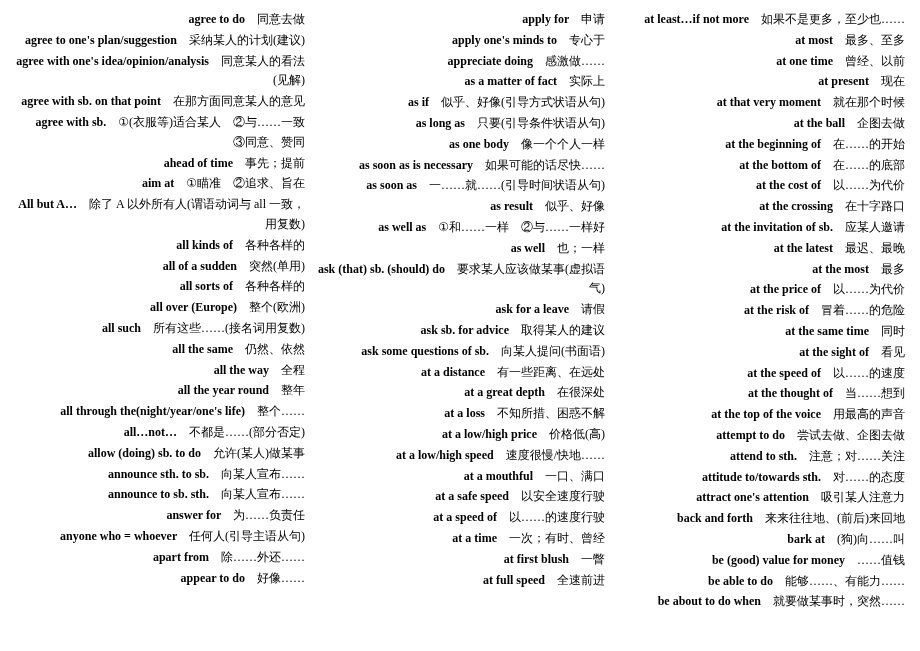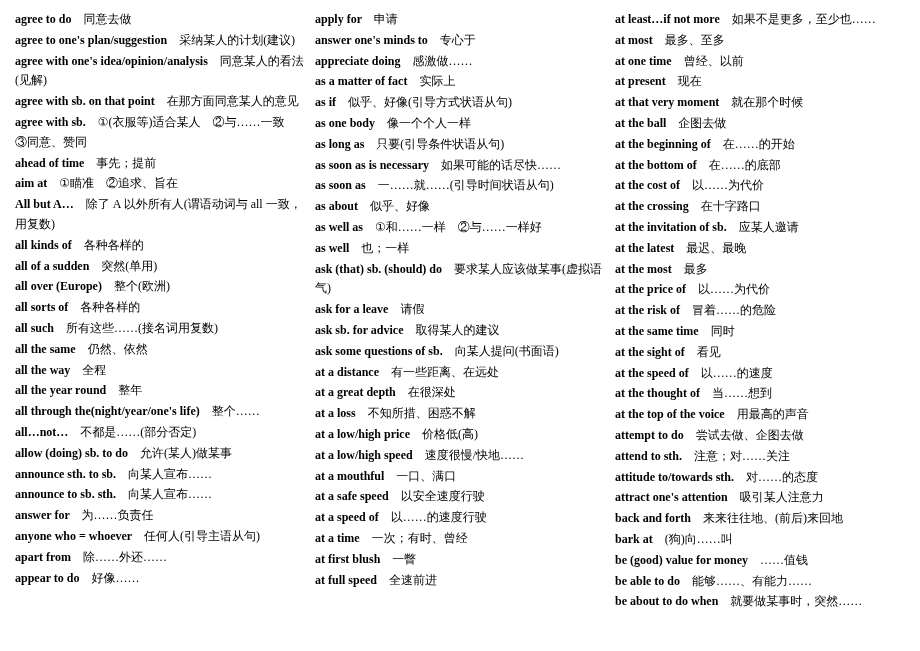--- a/index.html
+++ b/index.html
@@ -17,20 +17,21 @@
       padding: 10px 15px;
     }
     .columns-container {
       display: flex;
       gap: 10px;
       width: 100%;
     }
     .column {
       flex: 1;
       line-height: 1.65;
+      text-align: right;
     }
     .entry {
       margin-bottom: 1px;
     }
     .en {
       font-weight: bold;
       font-family: "Times New Roman", serif;
     }
     .cn {
       font-family: "SimSun", "宋体", serif;
@@ -44,47 +45,47 @@
       <div class="entry"><span class="en">agree to do　</span><span class="cn">同意去做</span></div>
       <div class="entry"><span class="en">agree to one's plan/suggestion　</span><span class="cn">采纳某人的计划(建议)</span></div>
       <div class="entry"><span class="en">agree with one's idea/opinion/analysis　</span><span class="cn">同意某人的看法(见解)</span></div>
       <div class="entry"><span class="en">agree with sb. on that point　</span><span class="cn">在那方面同意某人的意见</span></div>
       <div class="entry"><span class="en">agree with sb.　</span><span class="cn">①(衣服等)适合某人　②与……一致　③同意、赞同</span></div>
       <div class="entry"><span class="en">ahead of time　</span><span class="cn">事先；提前</span></div>
       <div class="entry"><span class="en">aim at　</span><span class="cn">①瞄准　②追求、旨在</span></div>
       <div class="entry"><span class="en">All but A…　</span><span class="cn">除了 A 以外所有人(谓语动词与 all 一致，用复数)</span></div>
       <div class="entry"><span class="en">all kinds of　</span><span class="cn">各种各样的</span></div>
       <div class="entry"><span class="en">all of a sudden　</span><span class="cn">突然(单用)</span></div>
+      <div class="entry"><span class="en">all sorts of　</span><span class="cn">各种各样的</span></div>
       <div class="entry"><span class="en">all over (Europe)　</span><span class="cn">整个(欧洲)</span></div>
-      <div class="entry"><span class="en">all sorts of　</span><span class="cn">各种各样的</span></div>
       <div class="entry"><span class="en">all such　</span><span class="cn">所有这些……(接名词用复数)</span></div>
       <div class="entry"><span class="en">all the same　</span><span class="cn">仍然、依然</span></div>
       <div class="entry"><span class="en">all the way　</span><span class="cn">全程</span></div>
       <div class="entry"><span class="en">all the year round　</span><span class="cn">整年</span></div>
       <div class="entry"><span class="en">all through the(night/year/one's life)　</span><span class="cn">整个……</span></div>
       <div class="entry"><span class="en">all…not…　</span><span class="cn">不都是……(部分否定)</span></div>
       <div class="entry"><span class="en">allow (doing) sb. to do　</span><span class="cn">允许(某人)做某事</span></div>
       <div class="entry"><span class="en">announce sth. to sb.　</span><span class="cn">向某人宣布……</span></div>
       <div class="entry"><span class="en">announce to sb. sth.　</span><span class="cn">向某人宣布……</span></div>
       <div class="entry"><span class="en">answer for　</span><span class="cn">为……负责任</span></div>
       <div class="entry"><span class="en">anyone who = whoever　</span><span class="cn">任何人(引导主语从句)</span></div>
       <div class="entry"><span class="en">apart from　</span><span class="cn">除……外还……</span></div>
       <div class="entry"><span class="en">appear to do　</span><span class="cn">好像……</span></div>
     </div>
     <div class="column">
       <div class="entry"><span class="en">apply for　</span><span class="cn">申请</span></div>
-      <div class="entry"><span class="en">answer one's minds to　</span><span class="cn">专心于</span></div>
+      <div class="entry"><span class="en">apply one's minds to　</span><span class="cn">专心于</span></div>
       <div class="entry"><span class="en">appreciate doing　</span><span class="cn">感激做……</span></div>
       <div class="entry"><span class="en">as a matter of fact　</span><span class="cn">实际上</span></div>
       <div class="entry"><span class="en">as if　</span><span class="cn">似乎、好像(引导方式状语从句)</span></div>
+      <div class="entry"><span class="en">as long as　</span><span class="cn">只要(引导条件状语从句)</span></div>
       <div class="entry"><span class="en">as one body　</span><span class="cn">像一个个人一样</span></div>
-      <div class="entry"><span class="en">as long as　</span><span class="cn">只要(引导条件状语从句)</span></div>
       <div class="entry"><span class="en">as soon as is necessary　</span><span class="cn">如果可能的话尽快……</span></div>
       <div class="entry"><span class="en">as soon as　</span><span class="cn">一……就……(引导时间状语从句)</span></div>
-      <div class="entry"><span class="en">as about　</span><span class="cn">似乎、好像</span></div>
+      <div class="entry"><span class="en">as result　</span><span class="cn">似乎、好像</span></div>
       <div class="entry"><span class="en">as well as　</span><span class="cn">①和……一样　②与……一样好</span></div>
       <div class="entry"><span class="en">as well　</span><span class="cn">也；一样</span></div>
       <div class="entry"><span class="en">ask (that) sb. (should) do　</span><span class="cn">要求某人应该做某事(虚拟语气)</span></div>
       <div class="entry"><span class="en">ask for a leave　</span><span class="cn">请假</span></div>
       <div class="entry"><span class="en">ask sb. for advice　</span><span class="cn">取得某人的建议</span></div>
       <div class="entry"><span class="en">ask some questions of sb.　</span><span class="cn">向某人提问(书面语)</span></div>
       <div class="entry"><span class="en">at a distance　</span><span class="cn">有一些距离、在远处</span></div>
       <div class="entry"><span class="en">at a great depth　</span><span class="cn">在很深处</span></div>
       <div class="entry"><span class="en">at a loss　</span><span class="cn">不知所措、困惑不解</span></div>
       <div class="entry"><span class="en">at a low/high price　</span><span class="cn">价格低(高)</span></div>

